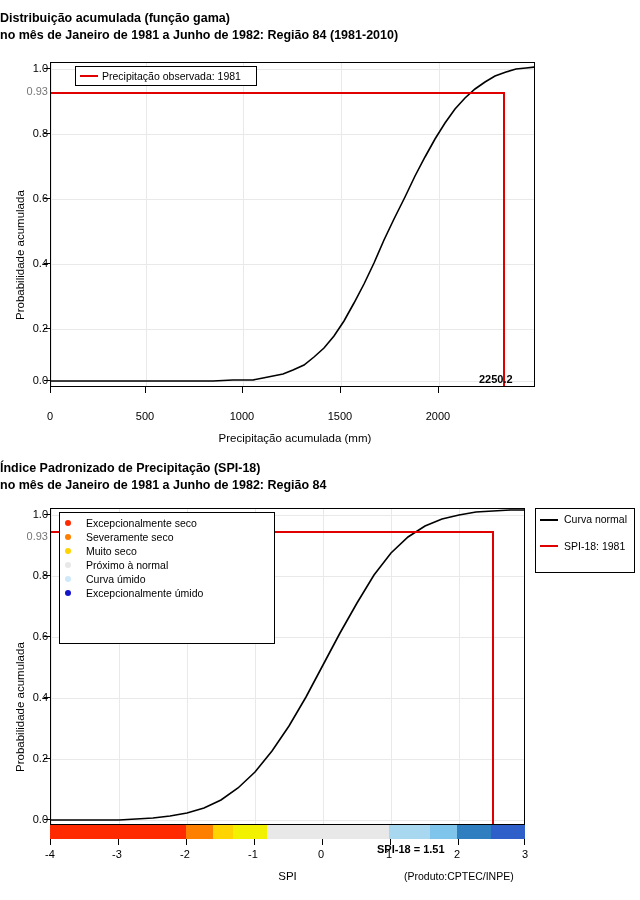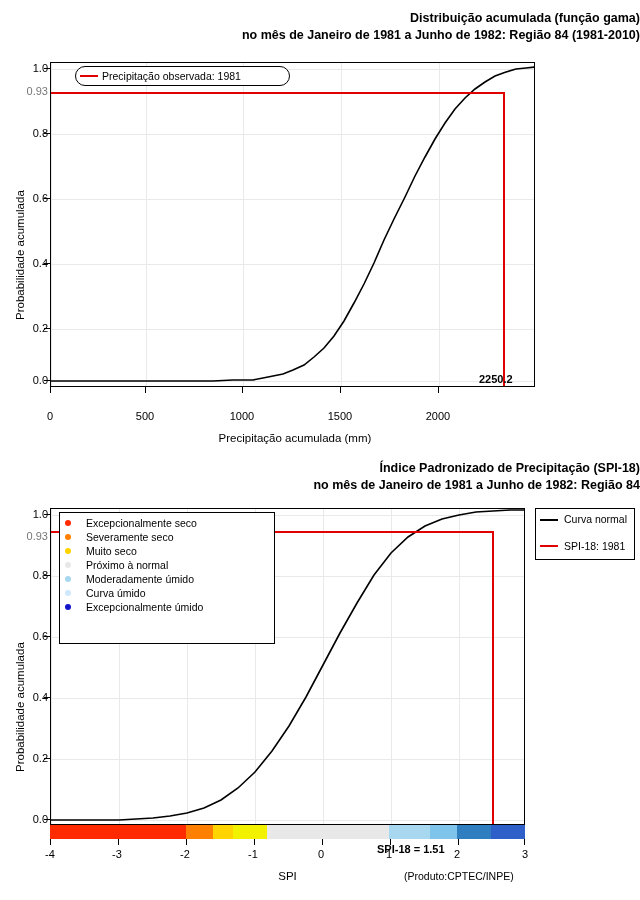--- a/index.html
+++ b/index.html
@@ -20,21 +20,21 @@
     left: 0;
     width: 640px;
   }
   #panel-top { top: 0; height: 452px; }
   #panel-bottom { top: 452px; height: 448px; }
 
   .chart-title {
     position: absolute;
     left: 0;
     width: 640px;
-    text-align: right;
+    text-align: left;
     font-weight: bold;
     font-size: 12.5px;
     line-height: 17px;
   }
 
   .plotbox {
     position: absolute;
     border: 1px solid #000000;
     box-sizing: border-box;
     background: #ffffff;
@@ -179,21 +179,21 @@
     <div class="gridline" style="left:388px; top:0; width:1px; height:325px;"></div>
 
     <svg width="485" height="325" style="position:absolute; left:0; top:0;">
       <polyline fill="none" stroke="#000000" stroke-width="1.6" points="0,318 20,318 40,318 60,318 80,318 101,318 121,318 141,318 162,318 182,317 202,317 212,315 222,313 232,311 242,307 253,302 263,294 273,285 283,273 293,258 303,240 313,221 323,200 333,177 343,156 354,134 364,113 374,94 384,76 394,60 404,46 414,35 424,26 434,19 444,13 455,9 465,6 475,5 484,4"></polyline>
     </svg>
 
     <div class="hl-line" style="left:0; top:29px; width:453px; height:2px;"></div>
 
     <div class="vl-line" style="left:452px; top:29px; width:2px; height:296px;"></div>
 
-    <div class="legend-box" style="left:24px; top:3px; width:215px; height:20px; padding:2px 0 0 0;border-radius:10px;">
+    <div class="legend-box" style="left:24px; top:3px; width:182px; height:20px; padding:2px 0 0 0;">
       <div class="legend-item">
         <span class="legend-line" style="background:#e00000;"></span>
         <span>Precipitação observada: 1981</span>
       </div>
     </div>
   </div>
 
   <div class="annot" style="left:479px; top:373px;">2250.2</div>
 
   <div class="tick-mark" style="left:44px; top:68px; width:6px; height:1px;"></div>
@@ -272,24 +272,20 @@
       </div>
       <div class="legend-item">
         <span class="legend-dot" style="background:#ffd400;"></span>
         <span>Muito seco</span>
       </div>
       <div class="legend-item">
         <span class="legend-dot" style="background:#e8e8e8;"></span>
         <span>Próximo à normal</span>
       </div>
       <div class="legend-item">
-        <span class="legend-dot" style="background:#a8d8f0;"></span>
-        <span>Moderadamente úmido</span>
-      </div>
-      <div class="legend-item">
         <span class="legend-dot" style="background:#cfe8fa;"></span>
         <span>Curva úmido</span>
       </div>
       <div class="legend-item">
         <span class="legend-dot" style="background:#1414c8;"></span>
         <span>Excepcionalmente úmido</span>
       </div>
     </div>
   </div>
 
@@ -300,21 +296,21 @@
     <div class="colorbar-seg" style="left:183px; width:34px;  background:#f2f200;"></div>
     <div class="colorbar-seg" style="left:217px; width:122px; background:#e8e8e8;"></div>
     <div class="colorbar-seg" style="left:339px; width:41px;  background:#a8d8f0;"></div>
     <div class="colorbar-seg" style="left:380px; width:27px;  background:#7fc4ea;"></div>
     <div class="colorbar-seg" style="left:407px; width:34px;  background:#2f7fc0;"></div>
     <div class="colorbar-seg" style="left:441px; width:34px;  background:#2f5fc8;"></div>
   </div>
 
   <div class="spi-badge" style="left:377px; top:375px;margin-top:16px;">SPI-18 = 1.51</div>
 
-  <div class="legend-box" style="left:535px; top:56px; width:100px; height:52px; padding:4px 0 0 0;">
+  <div class="legend-box" style="left:535px; top:56px; width:100px; height:65px; padding:4px 0 0 0;">
     <div class="legend-item" style="line-height:13px; height:26px; padding-left:28px; white-space:normal;">
       <span class="legend-line" style="background:#000000; top:6px;"></span>
       <span>Curva normal</span>
     </div>
     <div class="legend-item" style="padding-left:28px;">
       <span class="legend-line" style="background:#e00000;"></span>
       <span>SPI-18: 1981</span>
     </div>
   </div>
 

